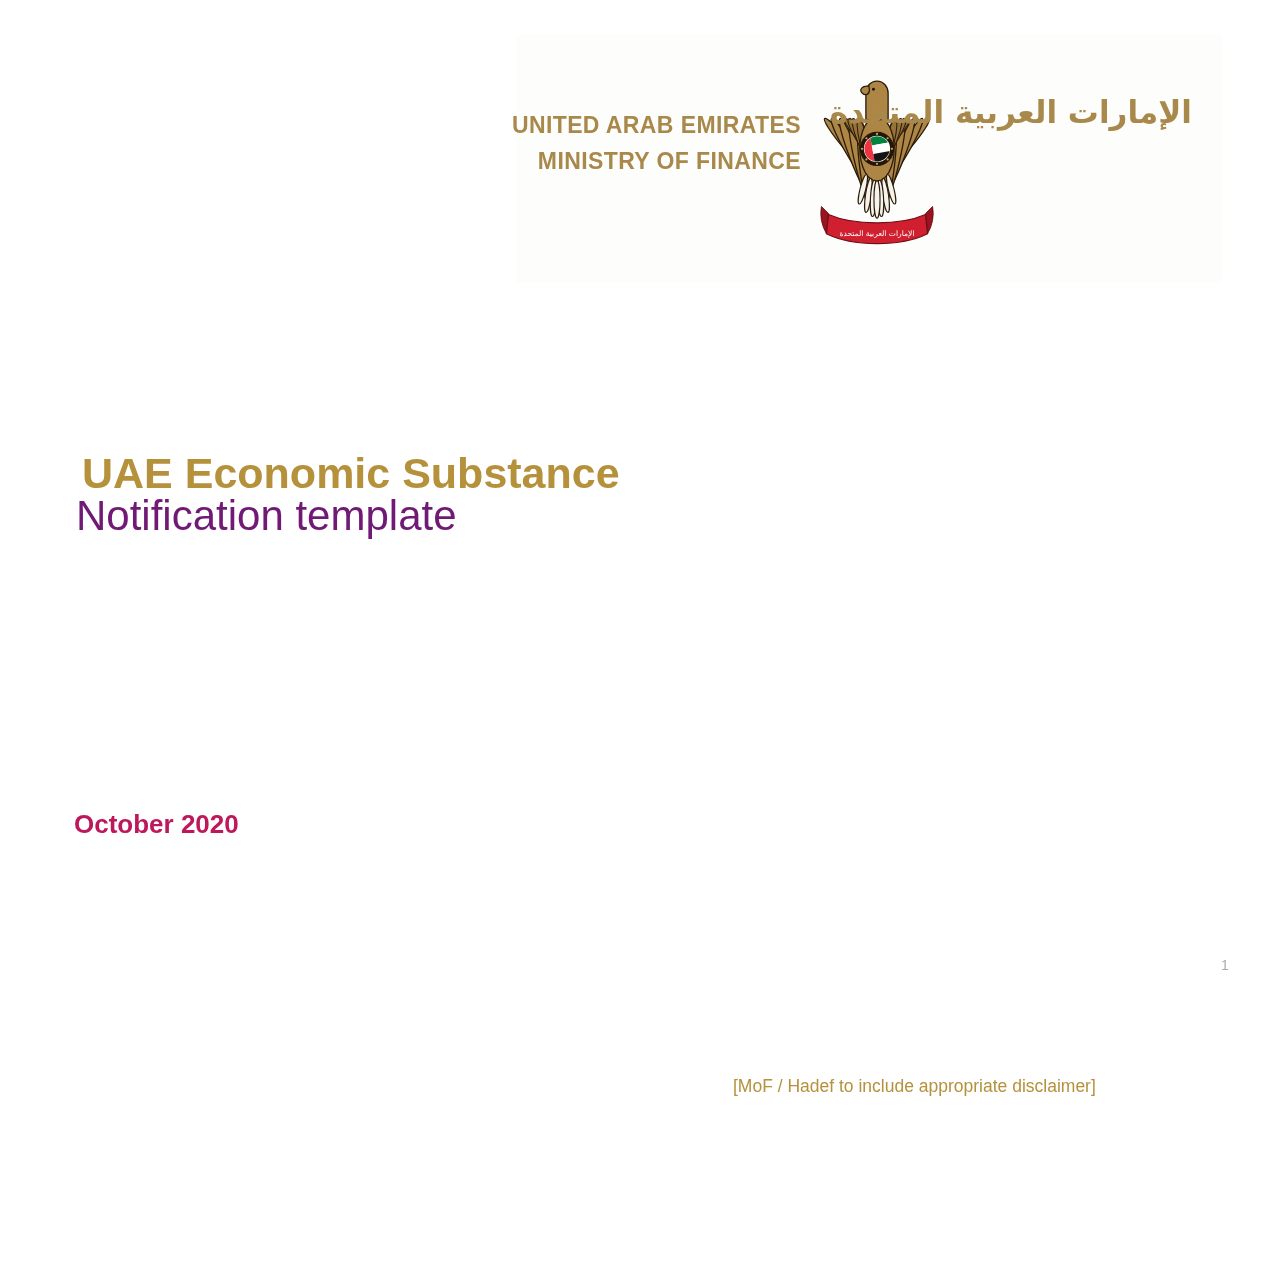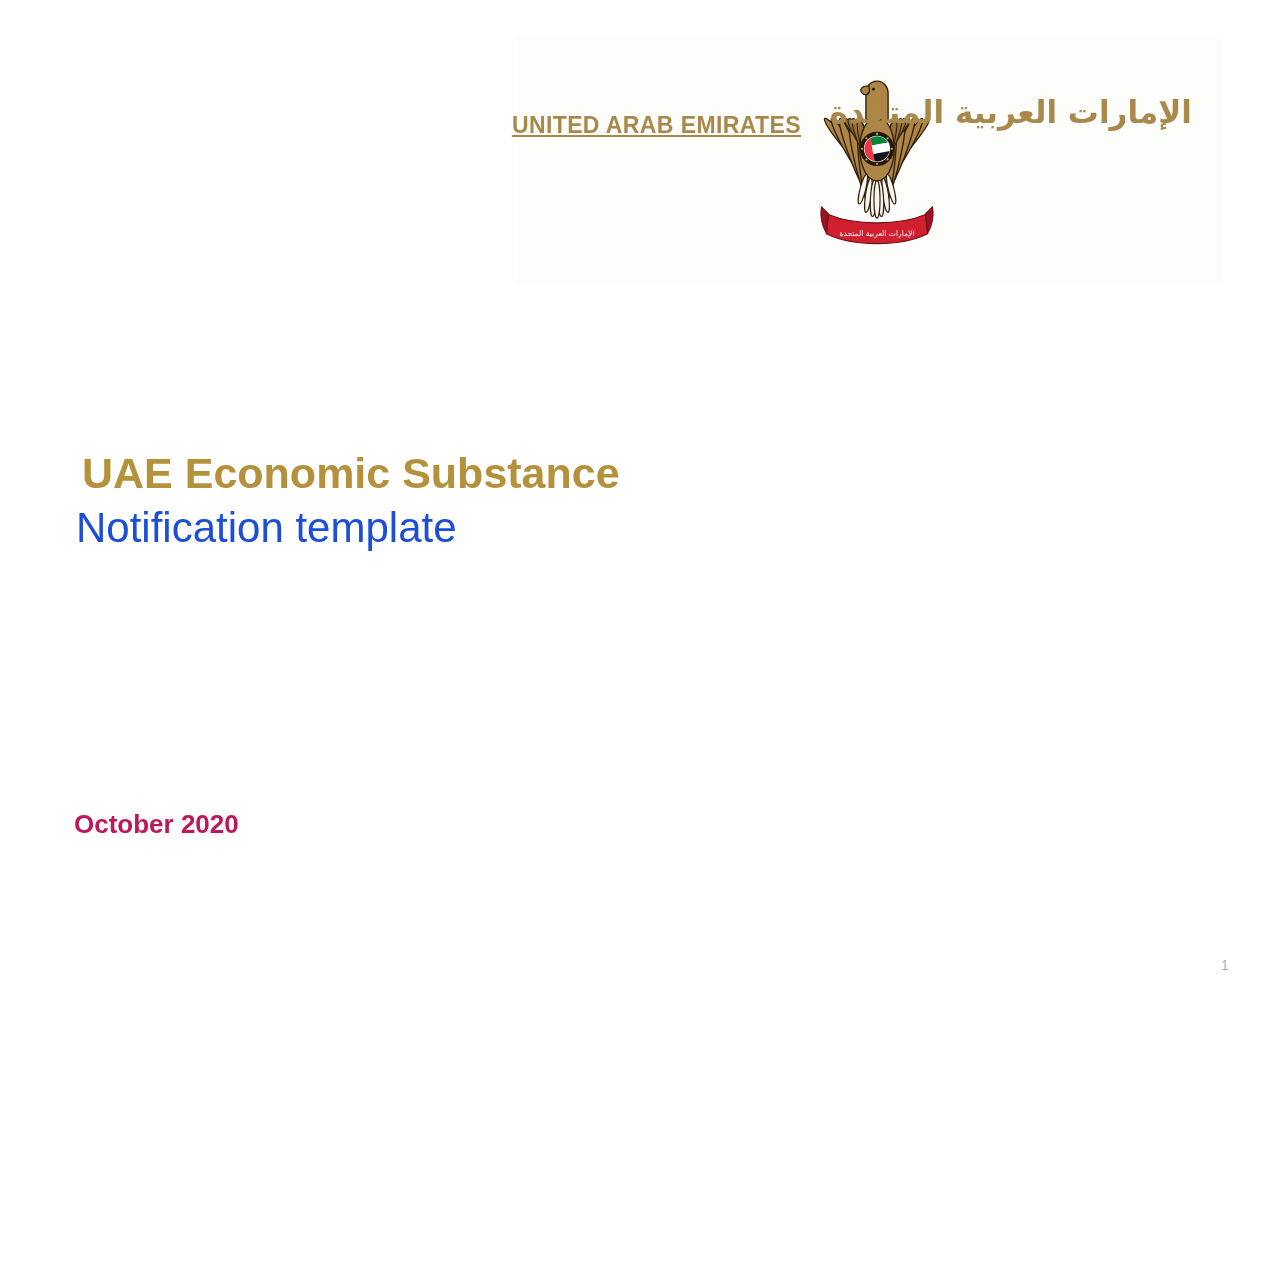--- a/index.html
+++ b/index.html
@@ -21,21 +21,20 @@
   .logo-en {
     position:absolute;
     top:72px; right:421px;
     text-align:right;
     font-weight:bold;
     font-size:23px;
     line-height:36px;
     letter-spacing:0.4px;
     color:#A9894B;
     white-space:nowrap;
-    text-decoration:underline;
   }
   .logo-ar {
     position:absolute;
     top:56px; left:423px;
     width:252px;
     direction:rtl;
     text-align:right;
     font-weight:bold;
     font-size:31px;
     line-height:43px;
@@ -53,25 +52,25 @@
     position:absolute;
     left:82px; top:449px;
     font-size:43px;
     font-weight:bold;
     line-height:1.15;
     color:#B5913C;
     white-space:nowrap;
   }
   .doc-subtitle {
     position:absolute;
-    left:76px; top:504px;
+    left:76px; top:492px;
     font-size:42px;
     font-weight:normal;
     line-height:1.15;
-    color:#1d4ed8;
+    color:#701a75;
     white-space:nowrap;
   }
   .doc-date {
     position:absolute;
     left:74px; top:809px;
     font-size:26px;
     font-weight:bold;
     color:#be185d;
     white-space:nowrap;
   }
@@ -92,20 +91,21 @@
 </style>
 </head>
 <body>
 
 <div class="page">
 
   <div class="logo-block">
 
     <div class="logo-en">
       <div>UNITED ARAB EMIRATES</div>
+      <div>MINISTRY OF FINANCE</div>
     </div>
 
     <svg class="emblem" viewBox="0 0 112 188" aria-hidden="true">
       <defs>
         <clipPath id="flagClip">
             <circle cx="56" cy="82" r="12.5"></circle>
           </clipPath>
       </defs>
 
       <g fill="#AD8545" stroke="#2B1C09" stroke-width="1.3">
@@ -183,14 +183,15 @@
     </div>
   </div>
 
   <h1 class="doc-title">UAE Economic Substance</h1>
   <div class="doc-subtitle">Notification template</div>
 
   <div class="doc-date">October 2020</div>
 
   <div class="page-number">1</div>
 
+  <div class="disclaimer">[MoF / Hadef to include appropriate disclaimer]</div>
 
 </div>
 
 </body></html>

